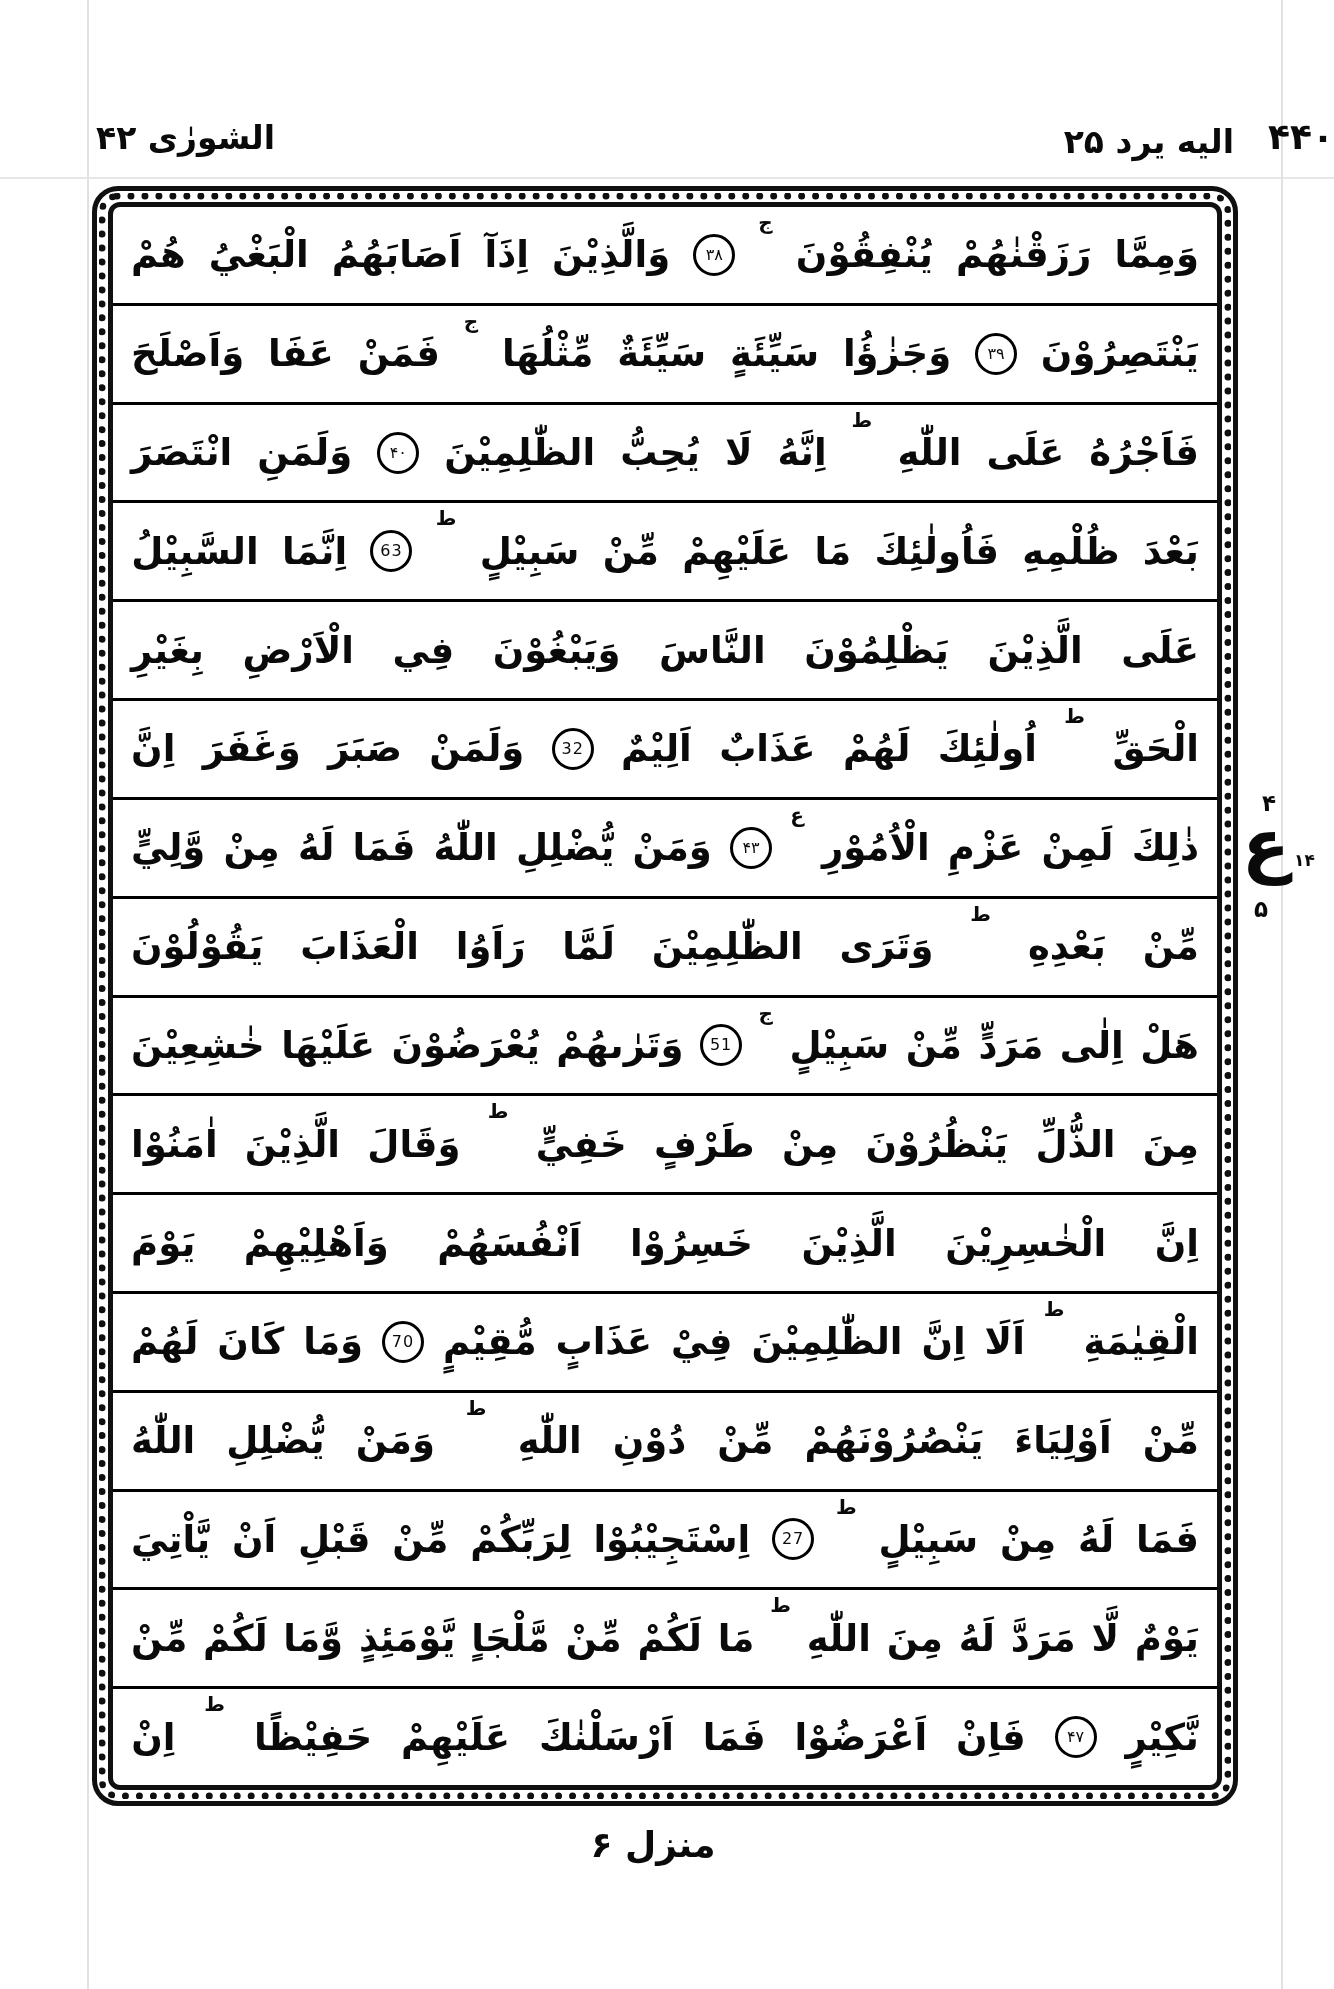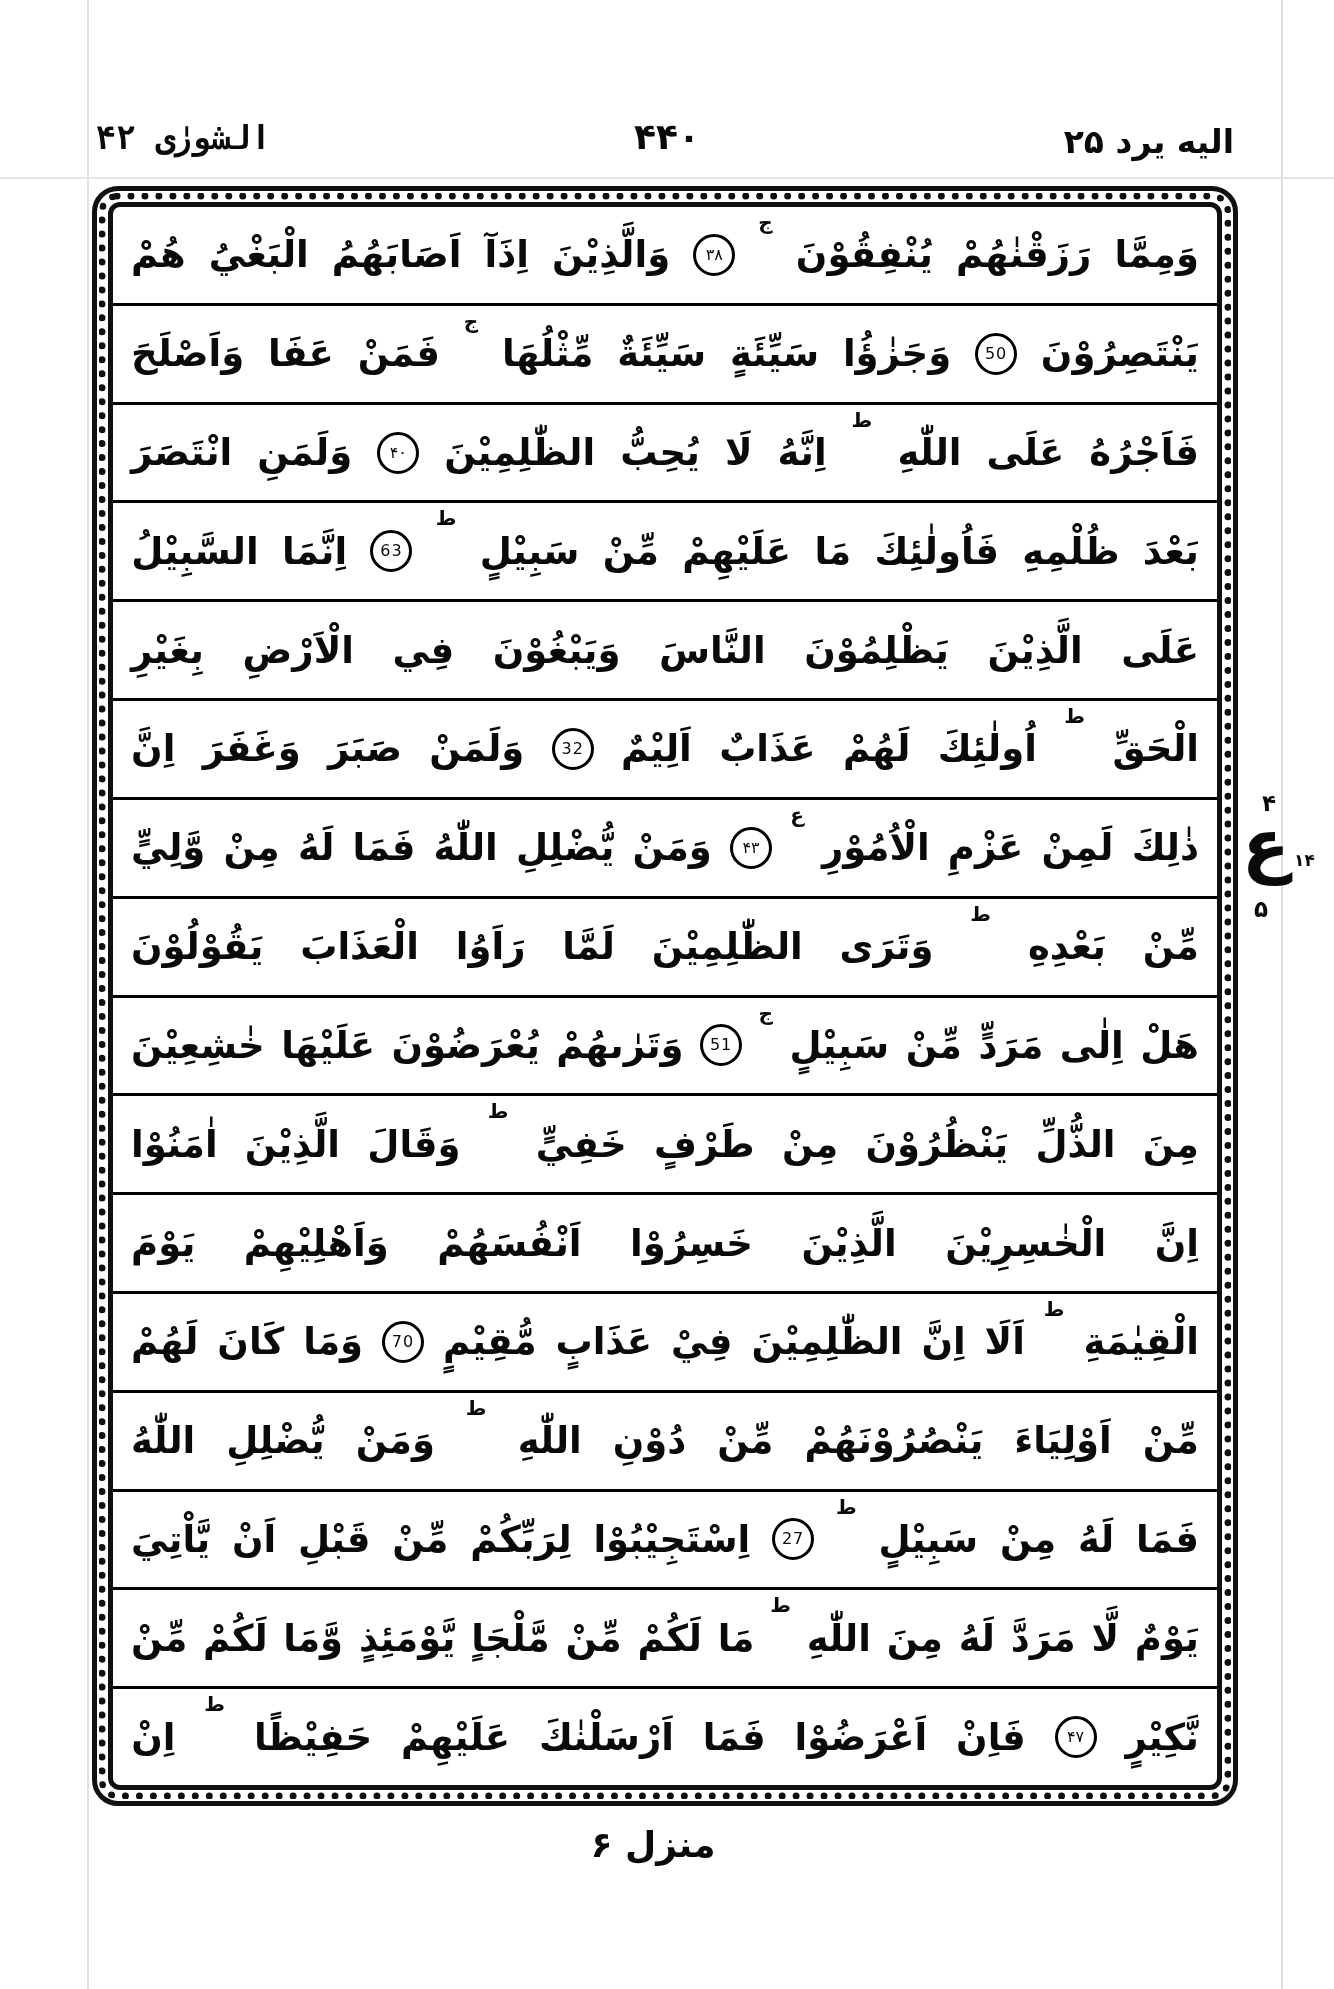--- a/index.html
+++ b/index.html
@@ -6,22 +6,22 @@
   body{
     width:1334px;height:1989px;position:relative;background:#ffffff;
     font-family:"DejaVu Sans",sans-serif;color:#0a0a0a;overflow:hidden;
   }
   .scan-v{position:absolute;top:0;bottom:0;width:2px;background:#dadada;opacity:.8;}
   .scan-v.left{left:87px;}
   .scan-v.right{left:1281px;}
   .scan-h{position:absolute;left:0;right:0;top:177px;height:2px;background:#e3e3e3;opacity:.9;}
 
   .hdr{position:absolute;font-weight:bold;direction:rtl;white-space:nowrap;}
-  .hdr-surah{left:96px;top:118px;font-size:33px;font-family:Liberation Mono, monospace;}
-  .hdr-page{left:0;width:1334px;top:116px;text-align:center;font-size:36px;letter-spacing:20px;}
+  .hdr-surah{left:96px;top:118px;font-size:33px;}
+  .hdr-page{left:0;width:1334px;top:116px;font-size:36px;letter-spacing:20px;}
   .hdr-juz{right:100px;top:122px;font-size:33px;}
 
   .frame-outer{
     position:absolute;left:92px;top:186px;width:1146px;height:1620px;
     box-sizing:border-box;border:5px solid #101010;border-radius:26px;
     padding:2px;background:#fff;
   }
   .frame-beads{
     width:100%;height:100%;box-sizing:border-box;
     border:7px dotted #101010;border-radius:18px;padding:2px;
@@ -82,21 +82,21 @@
             <span class="waqf">ج</span>
             <span class="ayah-circle">۳۸</span>
             <span class="word">وَالَّذِيْنَ</span>
             <span class="word">اِذَآ</span>
             <span class="word">اَصَابَهُمُ</span>
             <span class="word">الْبَغْيُ</span>
             <span class="word">هُمْ</span>
           </div>
           <div class="line">
             <span class="word">يَنْتَصِرُوْنَ</span>
-            <span class="ayah-circle">50</span>
+            <span class="ayah-circle">۳۹</span>
             <span class="word">وَجَزٰؤُا</span>
             <span class="word">سَيِّئَةٍ</span>
             <span class="word">سَيِّئَةٌ</span>
             <span class="word">مِّثْلُهَا</span>
             <span class="waqf">ج</span>
             <span class="word">فَمَنْ</span>
             <span class="word">عَفَا</span>
             <span class="word">وَاَصْلَحَ</span>
           </div>
           <div class="line">

